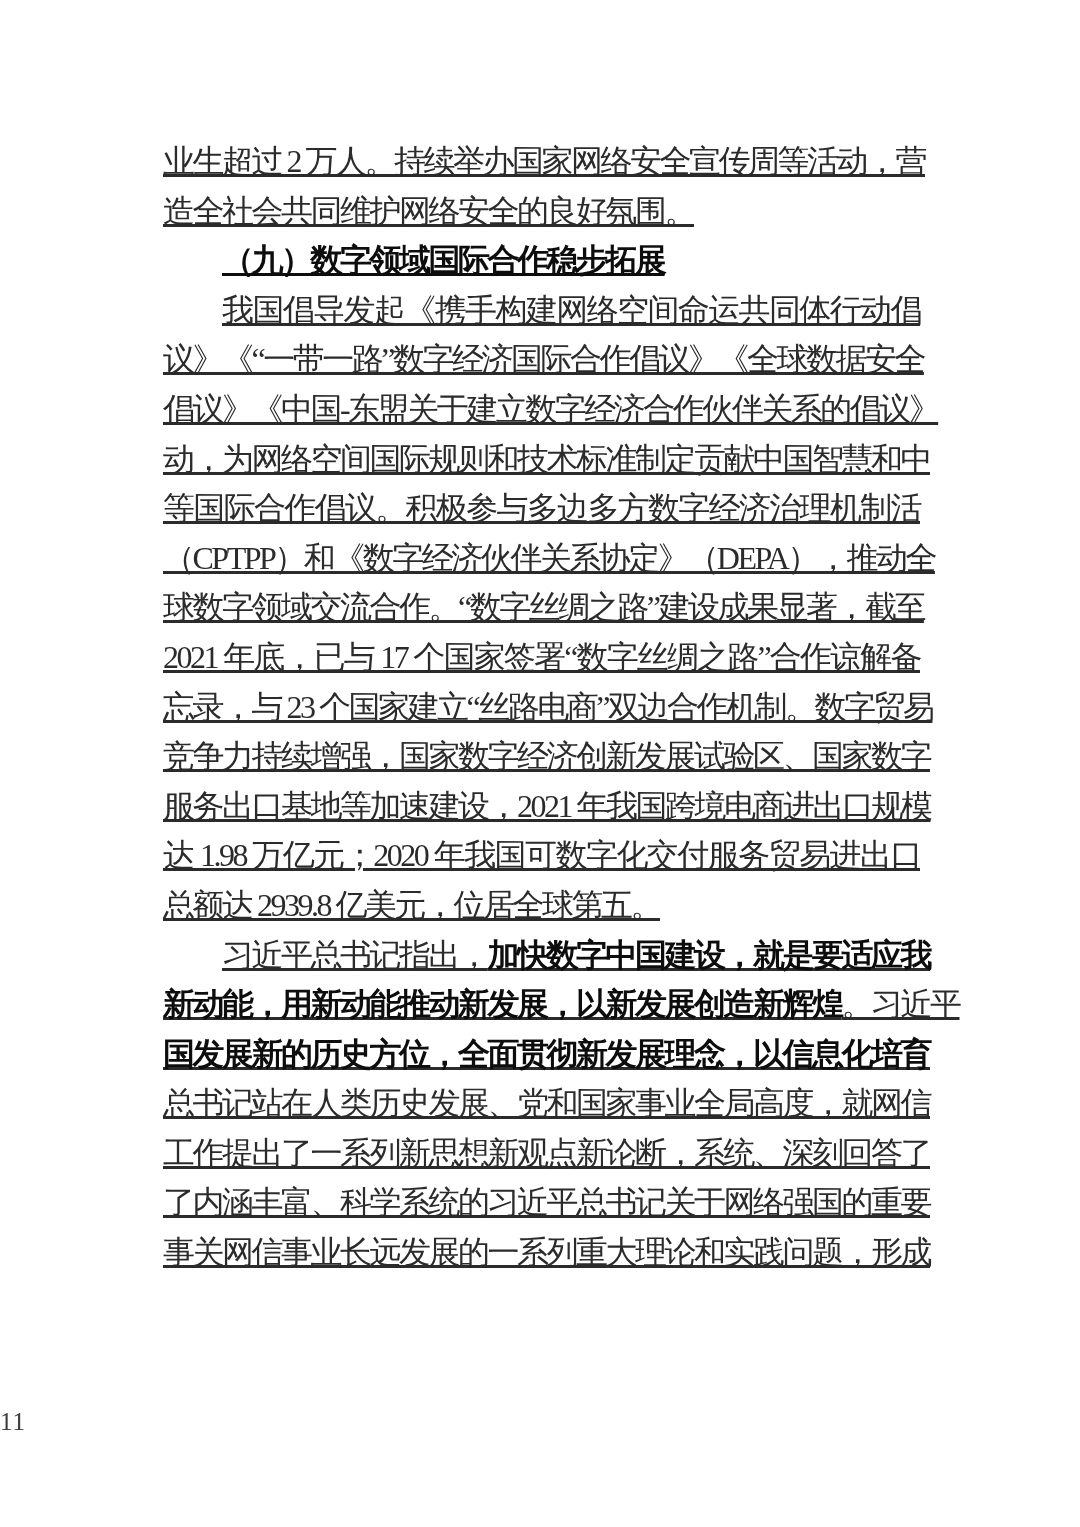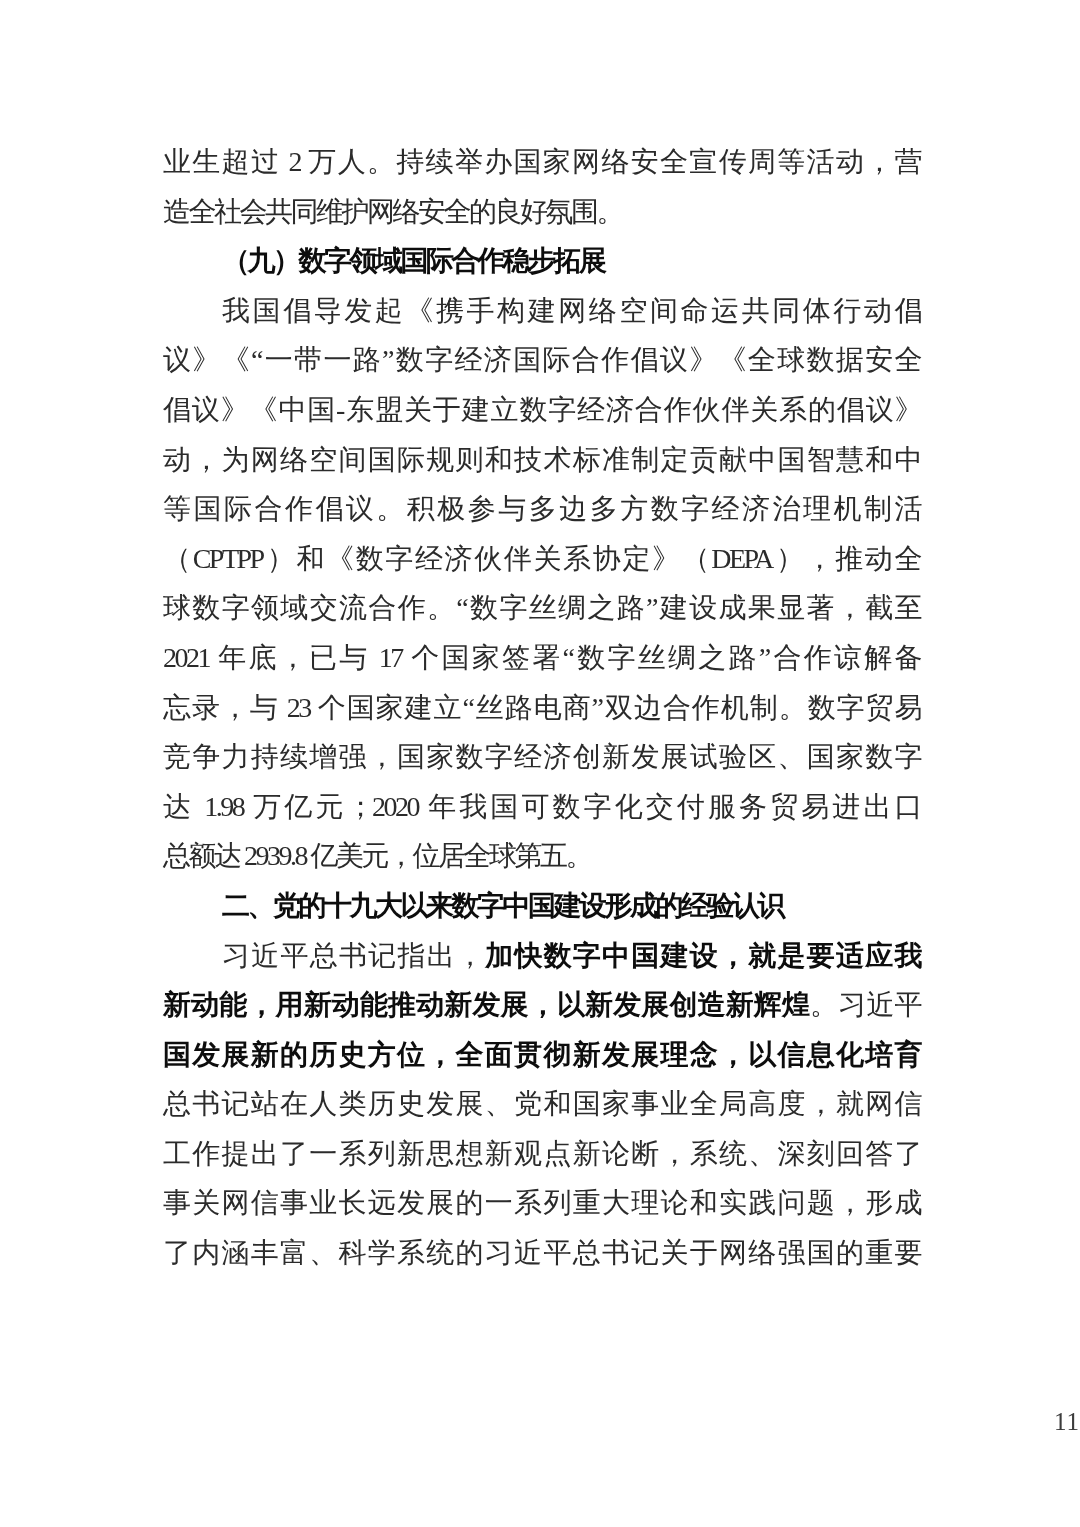--- a/index.html
+++ b/index.html
@@ -12,27 +12,28 @@
     font-family:"Liberation Serif","DejaVu Serif",serif;
   }
   .text-block{
     position:absolute;
     left:163px;top:137px;
     width:757px;
   }
   .line{
     height:49.6px;
     line-height:49.6px;
-    font-size:28px;
+    font-size:32px;
     letter-spacing:-2.5px;
     color:#2b2b2b;
     text-align:justify;
     text-align-last:justify;
     text-justify:inter-character;
     white-space:nowrap;
+    text-decoration:underline;
   }
   .line.last{
     text-align:right;
     text-align-last:left;
   }
   .line.indent{ text-indent:59px; }
   .seg{ font-family:"Liberation Serif","DejaVu Serif",serif; }
   .seg.bold{
     font-family:"Liberation Sans","DejaVu Sans",sans-serif;
     font-weight:700;
@@ -45,21 +46,21 @@
   .line.heading-serif .seg{ font-weight:700; font-family:"Liberation Serif","DejaVu Serif",serif; color:#0d0d0d;margin-top:38px; }
   .line.heading-sans .seg{
     font-family:"Liberation Sans","DejaVu Sans",sans-serif;
     font-weight:700;
     color:#0d0d0d;
   }
   .page-number{
     position:absolute;
     left:0;right:0;
     top:1408px;
-    text-align:right;
+    text-align:left;
     font-size:25px;
     letter-spacing:1px;
     color:#3c3c3c;
     font-family:"Liberation Serif","DejaVu Serif",serif;
   }
 </style>
 </head>
 <body>
 
 <div class="page">
@@ -70,25 +71,25 @@
       <div class="line body indent"><span class="seg">我国倡导发起《携手构建网络空间命运共同体行动倡</span></div>
       <div class="line body"><span class="seg">议》《“一带一路”数字经济国际合作倡议》《全球数据安全</span></div>
       <div class="line body"><span class="seg">倡议》《中国-东盟关于建立数字经济合作伙伴关系的倡议》</span></div>
       <div class="line body"><span class="seg">动，为网络空间国际规则和技术标准制定贡献中国智慧和中</span></div>
       <div class="line body"><span class="seg">等国际合作倡议。积极参与多边多方数字经济治理机制活</span></div>
       <div class="line body"><span class="seg">（CPTPP）和《数字经济伙伴关系协定》（DEPA），推动全</span></div>
       <div class="line body"><span class="seg">球数字领域交流合作。“数字丝绸之路”建设成果显著，截至</span></div>
       <div class="line body"><span class="seg">2021 年底，已与 17 个国家签署“数字丝绸之路”合作谅解备</span></div>
       <div class="line body"><span class="seg">忘录，与 23 个国家建立“丝路电商”双边合作机制。数字贸易</span></div>
       <div class="line body"><span class="seg">竞争力持续增强，国家数字经济创新发展试验区、国家数字</span></div>
+      <div class="line body"><span class="seg">服务出口基地等加速建设，2021 年我国跨境电商进出口规模</span></div>
       <div class="line body"><span class="seg">达 1.98 万亿元；2020 年我国可数字化交付服务贸易进出口</span></div>
       <div class="line body last"><span class="seg">总额达 2939.8 亿美元，位居全球第五。</span></div>
-      <div class="line heading-sans indent last"><span class="seg bold">二、党的十九大以来数字中国建设形成的经验认识</span></div>
       <div class="line body indent"><span class="seg">习近平总书记指出，</span><span class="seg bold">加快数字中国建设，就是要适应我</span></div>
       <div class="line body"><span class="seg bold">新动能，用新动能推动新发展，以新发展创造新辉煌</span><span class="seg">。习近平</span></div>
       <div class="line body"><span class="seg bold">国发展新的历史方位，全面贯彻新发展理念，以信息化培育</span></div>
       <div class="line body"><span class="seg">总书记站在人类历史发展、党和国家事业全局高度，就网信</span></div>
       <div class="line body"><span class="seg">工作提出了一系列新思想新观点新论断，系统、深刻回答了</span></div>
+      <div class="line body"><span class="seg">了内涵丰富、科学系统的习近平总书记关于网络强国的重要</span></div>
       <div class="line body"><span class="seg">事关网信事业长远发展的一系列重大理论和实践问题，形成</span></div>
-      <div class="line body"><span class="seg">了内涵丰富、科学系统的习近平总书记关于网络强国的重要</span></div>
     </div>
   <div class="page-number">11</div>
 </div>
 
 </body></html>

